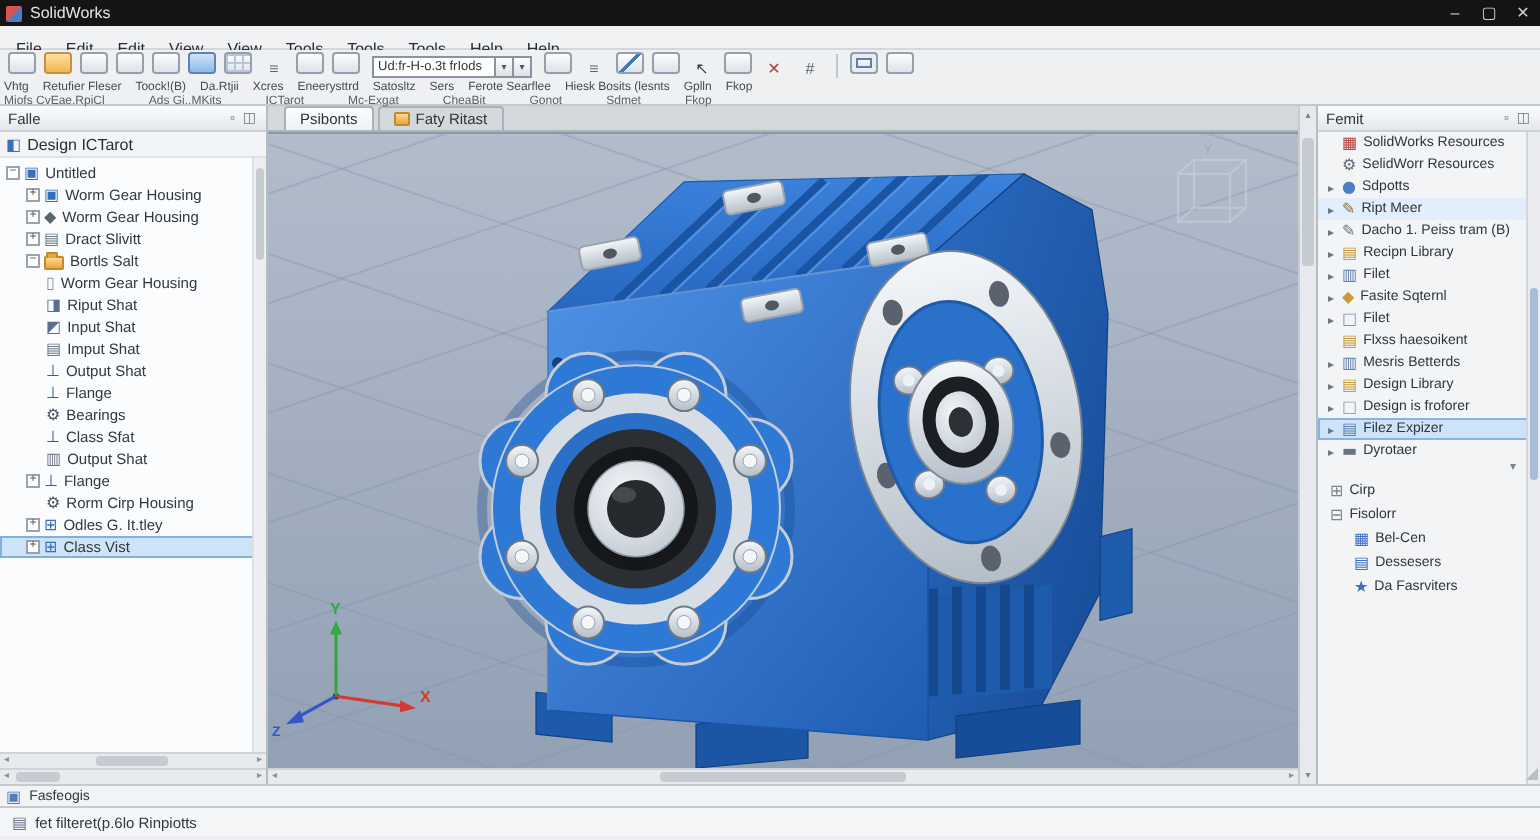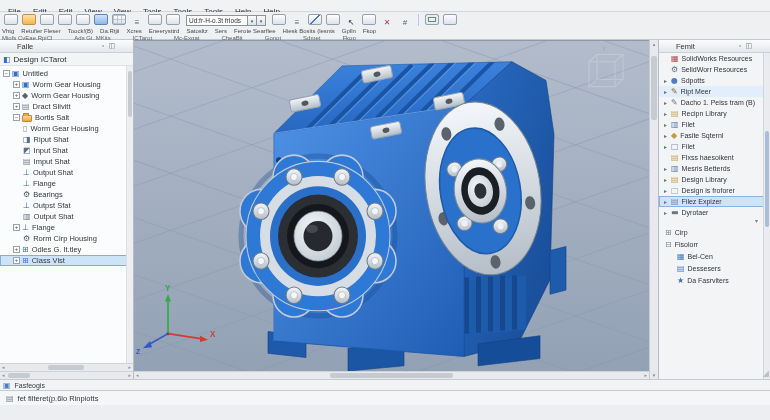--- a/index.html
+++ b/index.html
@@ -39,21 +39,21 @@
   .tl{font-size:6px;color:#454a50;margin-right:7px;white-space:nowrap;}
   .tb-groups{display:flex;height:7px;}
   .tg{font-size:6px;color:#5b6167;margin-right:22px;white-space:nowrap;}
 
   
   .content{display:flex;height:339px;}
 
   
   .lpanel{width:134px;flex:none;background:#eef0f3;border-right:1px solid #b7bcc2;display:flex;flex-direction:column;}
   .p-head{height:13px;flex:none;background:linear-gradient(#fbfcfd,#e4e7eb);border-bottom:1px solid #ccd1d6;
-          display:flex;align-items:center;font-size:7.5px;color:#333;padding:0 17px;}
+          display:flex;align-items:center;font-size:7.5px;color:#333;padding:0 4px;}
   .p-head .ph-icos{margin-left:auto;font-size:7px;color:#6b7684;letter-spacing:1px;}
   .lp-mgr{height:13px;flex:none;background:#f3f4f6;border-bottom:1px solid #dfe2e6;display:flex;align-items:center;
           font-size:8px;color:#2a2d30;padding:0 3px;}
   .lp-mgr .gl{margin-right:3px;}
   .lp-tree{flex:1;background:#fbfcfd;position:relative;overflow:hidden;padding-top:2px;}
   .trow{height:11px;display:flex;align-items:center;font-size:7.5px;color:#33383d;white-space:nowrap;}
   .trow.sel{background:#cde3f8;box-shadow:inset 0 0 0 1px #7fb0e0;}
   .exp{width:7px;height:7px;flex:none;border:1px solid #9aa2ab;background:#fff;font-size:6px;line-height:5px;
        text-align:center;color:#555;margin-right:2px;}
   .gl{font-size:8px;line-height:9px;margin-right:3px;flex:none;font-family:"DejaVu Sans",sans-serif;}
@@ -98,20 +98,29 @@
   
   .status1{height:11px;background:#f2f3f5;border-top:1px solid #c6cad0;display:flex;align-items:center;font-size:7px;color:#33383d;padding-left:3px;}
   .status2{height:15px;background:#f5f6f8;border-top:1px solid #c6cad0;display:flex;align-items:center;font-size:7.5px;color:#33383d;padding-left:6px;}
   .status1 .gl,.status2 .gl{margin-right:4px;}
 </style>
 </head>
 <body>
 
 <div id="app">
 
+  <div class="titlebar">
+    <span class="appico"></span>
+    <span>SolidWorks</span>
+    <div class="wctrls">
+      <span class="wctrl">–</span>
+      <span class="wctrl">▢</span>
+      <span class="wctrl">✕</span>
+    </div>
+  </div>
 
   <div class="menubar">
       <span class="mi">File</span>
       <span class="mi">Edit</span>
       <span class="mi">Edit</span>
       <span class="mi">View</span>
       <span class="mi">View</span>
       <span class="mi">Tools</span>
       <span class="mi">Tools</span>
       <span class="mi">Tools</span>
@@ -218,21 +227,21 @@
             <div class="trow" style="padding-left: 23px;">
               <span class="gl" style="color: rgb(42, 95, 174);">⊥</span>
               <span>Flange</span>
             </div>
             <div class="trow" style="padding-left: 23px;">
               <span class="gl" style="color: rgb(70, 84, 98);">⚙</span>
               <span>Bearings</span>
             </div>
             <div class="trow" style="padding-left: 23px;">
               <span class="gl" style="color: rgb(42, 95, 174);">⊥</span>
-              <span>Outpst Sfat</span>
+              <span>Class Sfat</span>
             </div>
             <div class="trow" style="padding-left: 23px;">
               <span class="gl" style="color: rgb(107, 118, 134);">▥</span>
               <span>Output Shat</span>
             </div>
             <div class="trow" style="padding-left: 13px;">
               <span class="exp">+</span>
               <span class="gl" style="color: rgb(42, 95, 174);">⊥</span>
               <span>Flange</span>
             </div>
@@ -262,20 +271,29 @@
       </div>
       <div class="lp-hs">
         <span class="harrow" style="left:2px">◂</span>
         <span class="harrow" style="right:2px">▸</span>
         <div class="hthumb" style="left:8px;width:22px"></div>
       </div>
     </div>
 
     <div class="center">
       <div class="ccol">
+        <div class="tabstrip">
+          <div class="tab active">
+            <span>Psibonts</span>
+          </div>
+          <div class="tab">
+            <span class="tabico"></span>
+            <span>Faty Ritast</span>
+          </div>
+        </div>
 
         <div class="canvas">
           <svg viewBox="0 0 515 318" preserveAspectRatio="none">
             <defs>
               <linearGradient id="gBg" x1="0" y1="0" x2="0" y2="1">
                 <stop offset="0" stop-color="#b2bccb"></stop>
                   <stop offset="1" stop-color="#93a1b5"></stop>
               </linearGradient>
               <linearGradient id="gFront" x1="0" y1="0" x2="1" y2="1">
                 <stop offset="0" stop-color="#4e92e6"></stop>

